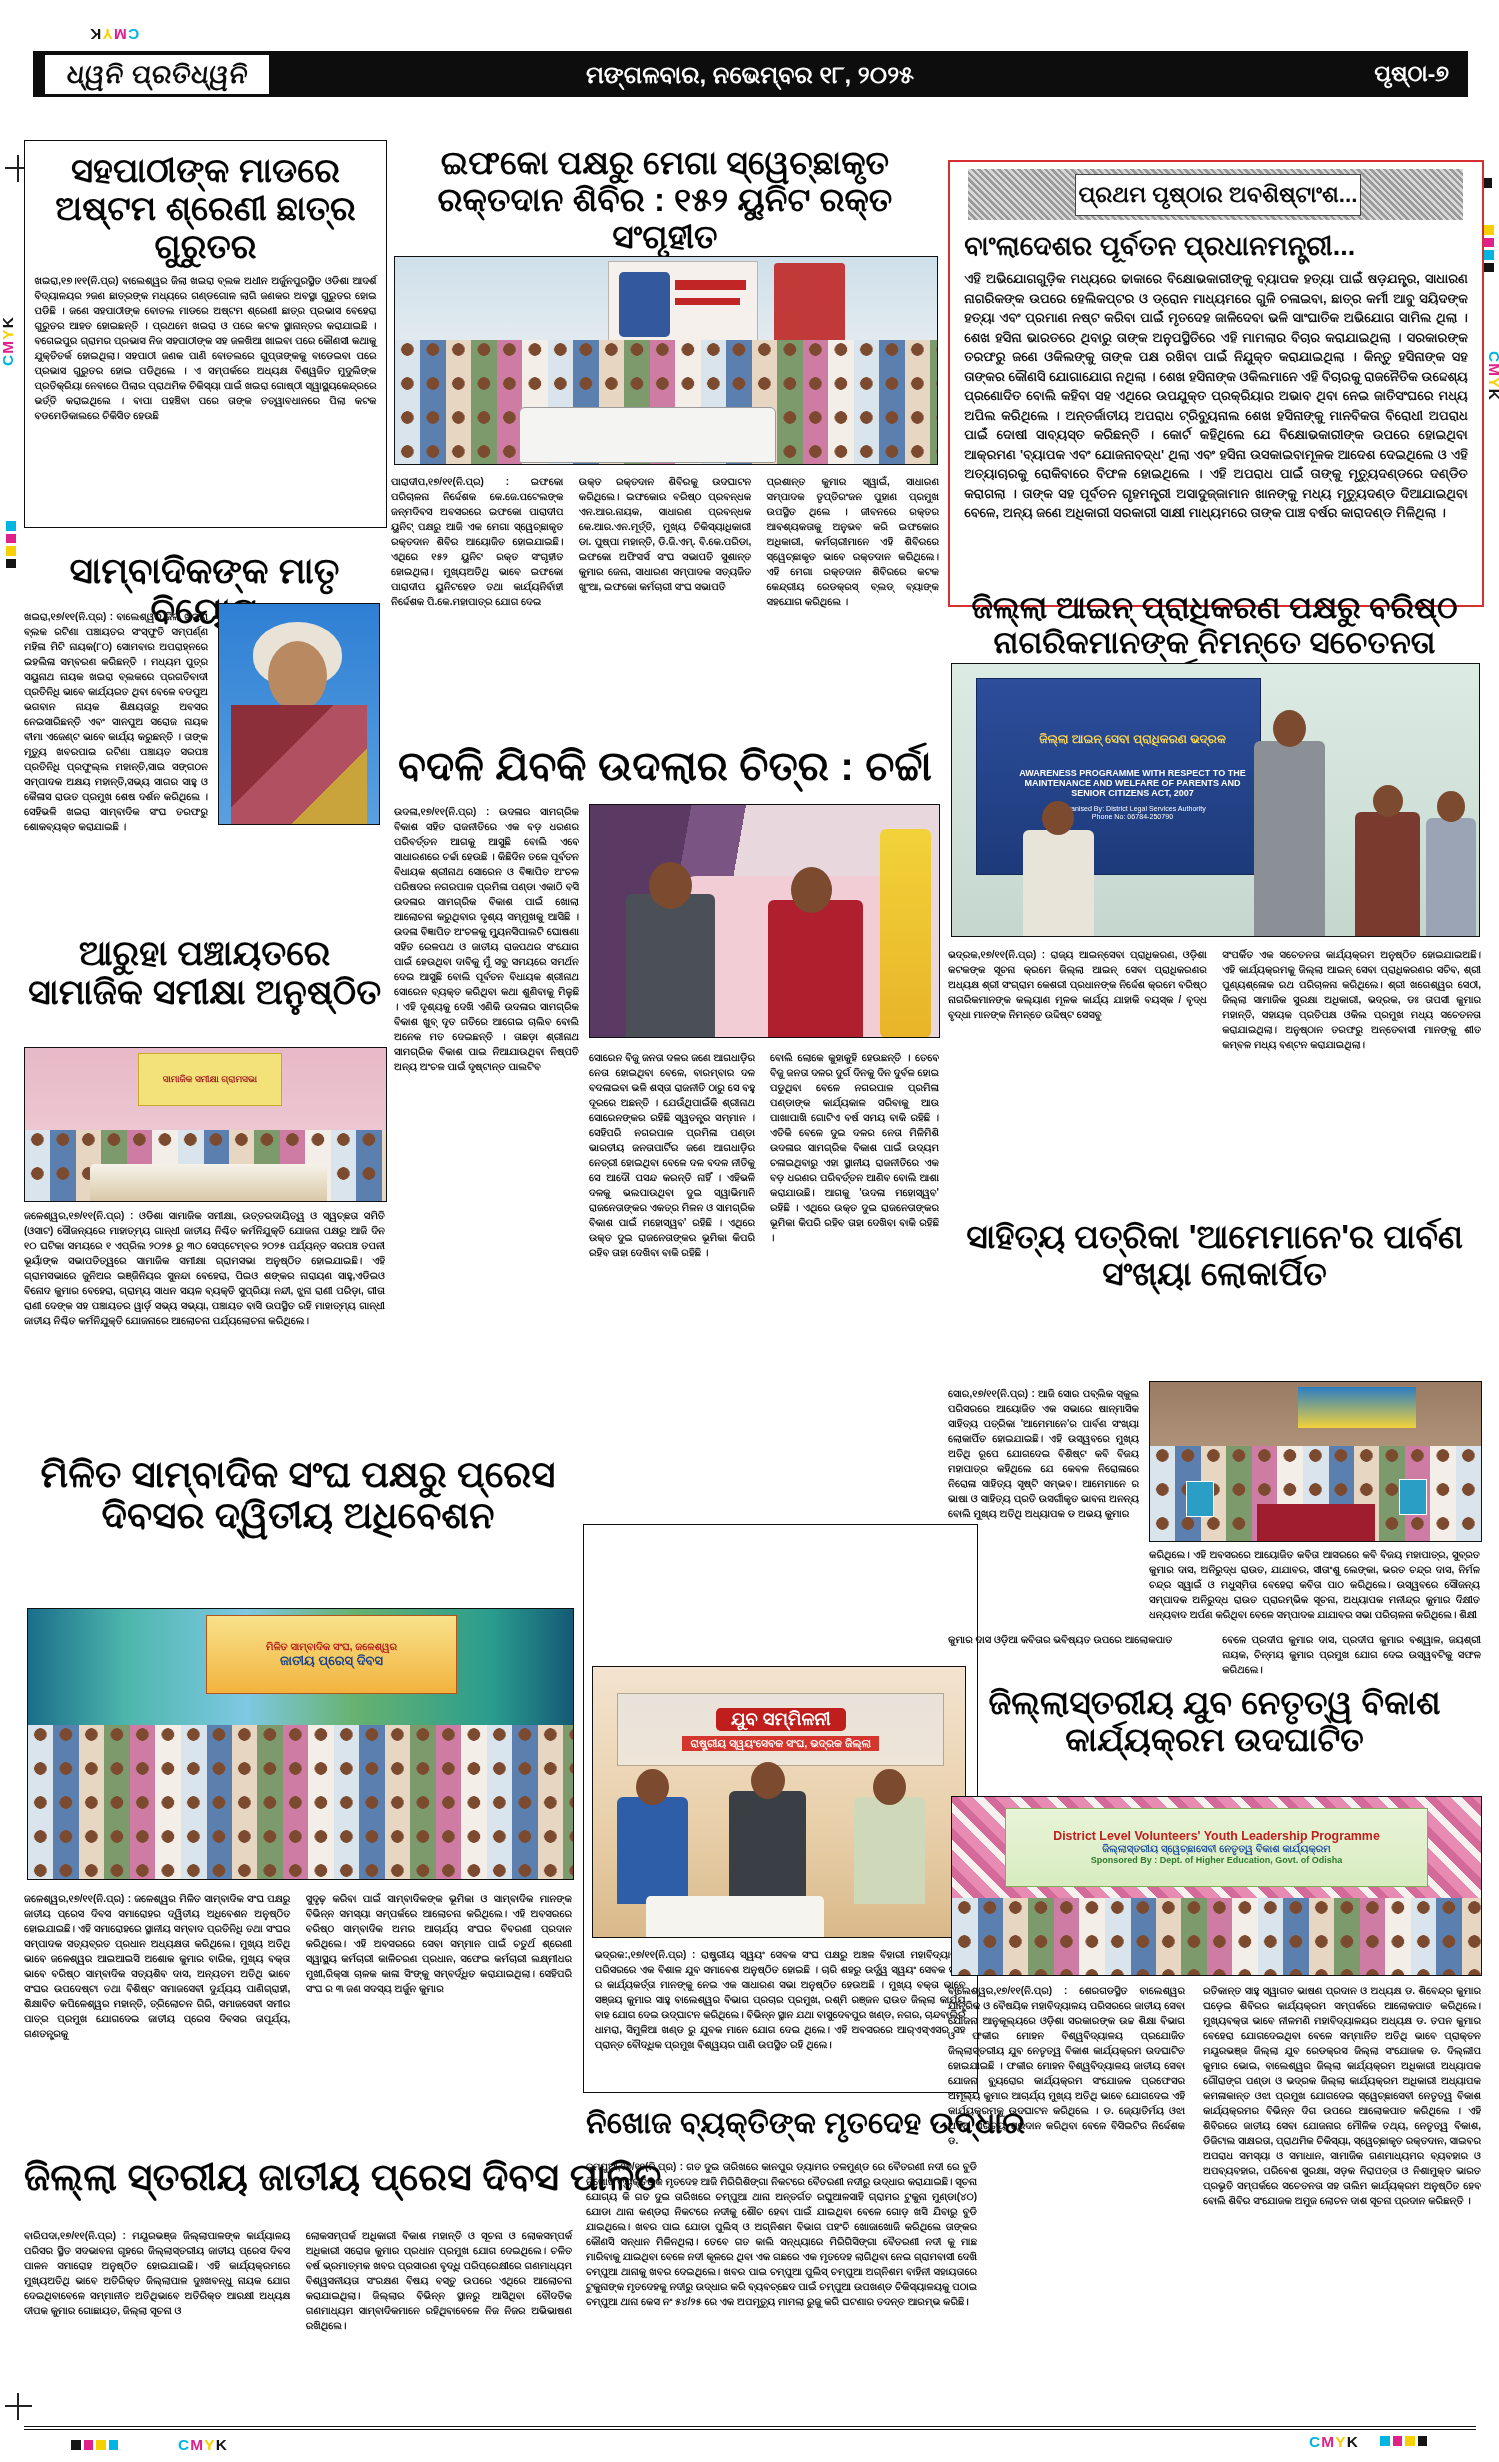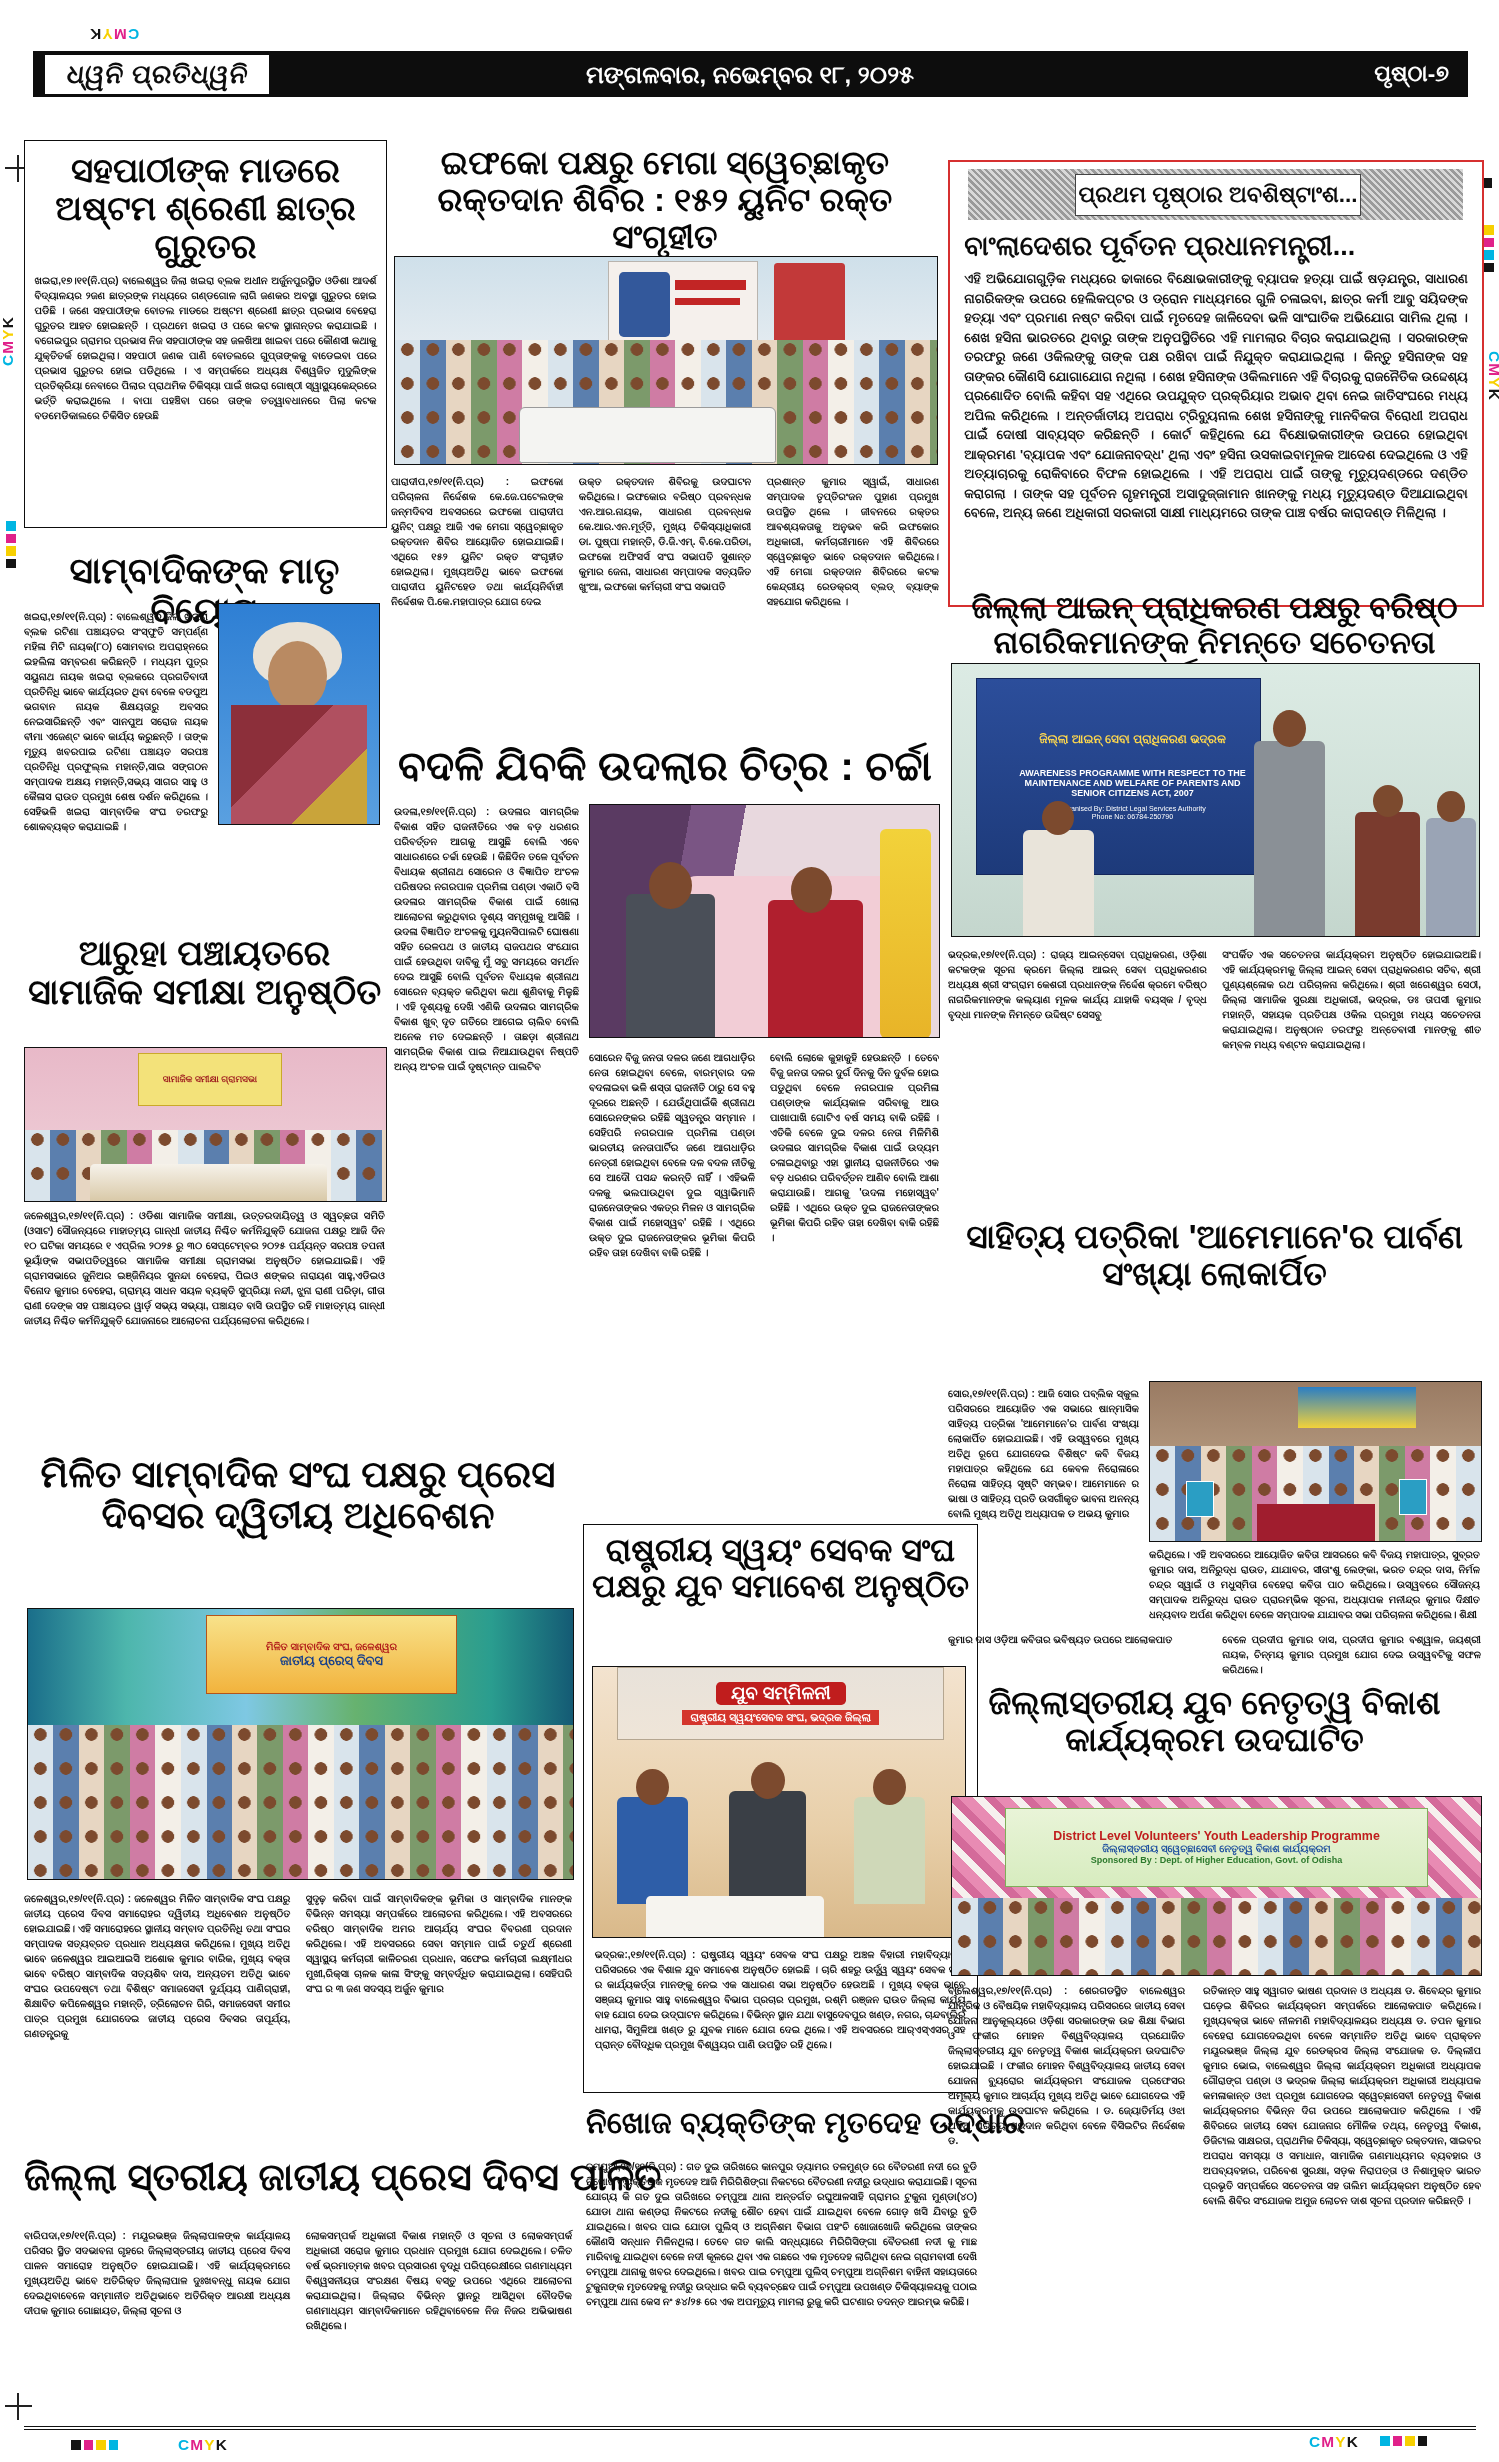--- a/index.html
+++ b/index.html
@@ -179,23 +179,22 @@
     <div class="head" style="left:59px;top:57px;width:43px;height:47px;"></div>
     <div class="person" style="left:178px;top:95px;width:95px;height:137px;background:#b01f2e;"></div>
     <div class="head" style="left:201px;top:62px;width:41px;height:46px;"></div>
     <div class="abs" style="left:290px;top:24px;width:51px;height:209px;background:linear-gradient(#f2d23a,#e8b428);border-radius:6px;"></div>
   </div>
   <div class="abs body-txt" style="left:394px;top:804px;width:185px;height:708px;">ଉଦଳା,୧୭/୧୧(ନି.ପ୍ର) : ଉଦଳାର ସାମଗ୍ରିକ ବିକାଶ ସହିତ ରାଜନୀତିରେ ଏକ ବଡ଼ ଧରଣର ପରିବର୍ତ୍ତନ ଆଗକୁ ଆସୁଛି ବୋଲି ଏବେ ସାଧାରଣରେ ଚର୍ଚ୍ଚା ହେଉଛି । କିଛିଦିନ ତଳେ ପୂର୍ବତନ ବିଧାୟକ ଶ୍ରୀନାଥ ସୋରେନ ଓ ବିଜ୍ଞାପିତ ଅଂଚଳ ପରିଷଦର ନଗରପାଳ ପ୍ରମିଳା ପଣ୍ଡା ଏକାଠି ବସି ଉଦଳାର ସାମଗ୍ରିକ ବିକାଶ ପାଇଁ ଖୋଲା ଆଲୋଚନା କରୁଥିବାର ଦୃଶ୍ୟ ସମ୍ମୁଖକୁ ଆସିଛି । ଉଦଳା ବିଜ୍ଞାପିତ ଅଂଚଳକୁ ମ୍ୟୁନସିପାଲଟି ଘୋଷଣା ସହିତ ରେଳପଥ ଓ ଜାତୀୟ ରାଜପଥର ସଂଯୋଗ ପାଇଁ ହେଉଥିବା ଦାବିକୁ ମୁଁ ସବୁ ସମୟରେ ସମର୍ଥନ ଦେଇ ଆସୁଛି ବୋଲି ପୂର୍ବତନ ବିଧାୟକ ଶ୍ରୀନାଥ ସୋରେନ ବ୍ୟକ୍ତ କରିଥିବା କଥା ଶୁଣିବାକୁ ମିଳୁଛି । ଏହି ଦୃଶ୍ୟକୁ ଦେଖି ଏଣିକି ଉଦଳାର ସାମଗ୍ରିକ ବିକାଶ ଖୁବ୍ ଦୃତ ଗତିରେ ଆଗେଇ ଚାଲିବ ବୋଲି ଅନେକ ମତ ଦେଇଛନ୍ତି । ତାଛଡ଼ା ଶ୍ରୀନାଥ ସାମଗ୍ରିକ ବିକାଶ ପାଇ ନିଆଯାଉଥିବା ନିଷ୍ପତି ଅନ୍ୟ ଅଂଚଳ ପାଇଁ ଦୃଷ୍ଟାନ୍ତ ପାଲଟିବ</div>
   <div class="abs body-txt" style="left:589px;top:1050px;width:166px;height:463px;">ସୋରେନ ବିଜୁ ଜନତା ଦଳର ଜଣେ ଆଗଧାଡ଼ିର ନେତା ହୋଇଥିବା ବେଳେ, ବାରମ୍ବାର ଦଳ ବଦଳାଇବା ଭଳି ଶସ୍ତା ରାଜନୀତି ଠାରୁ ସେ ବହୁ ଦୂରରେ ଅଛନ୍ତି । ଯେଉଁଥିପାଇଁକି ଶ୍ରୀନାଥ ସୋରେନଙ୍କର ରହିଛି ସ୍ୱତନ୍ତ୍ର ସମ୍ମାନ । ସେହିପରି ନଗରପାଳ ପ୍ରମିଳା ପଣ୍ଡା ଭାରତୀୟ ଜନତାପାର୍ଟିର ଜଣେ ଆଗଧାଡ଼ିର ନେତ୍ରୀ ହୋଇଥିବା ବେଳେ ଦଳ ବଦଳ ନୀତିକୁ ସେ ଆଦୌ ପସନ୍ଦ କରନ୍ତି ନାହିଁ । ଏହିଭଳି ଦଳକୁ ଭଲପାଉଥିବା ଦୁଇ ସ୍ୱାଭିମାନି ରାଜନେତାଙ୍କର ଏକତ୍ର ମିଳନ ଓ ସାମଗ୍ରିକ ବିକାଶ ପାଇଁ ମହୋସ୍ୱବ' ରହିଛି । ଏଥିରେ ଉକ୍ତ ଦୁଇ ରାଜନେତାଙ୍କର ଭୂମିକା କିପରି ରହିବ ତାହା ଦେଖିବା ବାକି ରହିଛି ।</div>
   <div class="abs body-txt" style="left:770px;top:1050px;width:169px;height:463px;">ବୋଲି ଲୋକେ କୁହାକୁହି ହେଉଛନ୍ତି । ତେବେ ବିଜୁ ଜନତା ଦଳର ଦୁର୍ଗ ଦିନକୁ ଦିନ ଦୁର୍ବଳ ହୋଇ ପଡୁଥିବା ବେଳେ ନଗରପାଳ ପ୍ରମିଳା ପଣ୍ଡାଙ୍କ କାର୍ଯ୍ୟକାଳ ସରିବାକୁ ଆଉ ପାଖାପାଖି ଗୋଟିଏ ବର୍ଷ ସମୟ ବାକି ରହିଛି । ଏତିକି ବେଳେ ଦୁଇ ଦଳର ନେତା ମିଳିମିଶି ଉଦଳାର ସାମଗ୍ରିକ ବିକାଶ ପାଇଁ ଉଦ୍ୟମ ଚଳାଇଥିବାରୁ ଏହା ସ୍ଥାନୀୟ ରାଜନୀତିରେ ଏକ ବଡ଼ ଧରଣର ପରିବର୍ତ୍ତନ ଆଣିବ ବୋଲି ଆଶା କରାଯାଉଛି। ଆଗକୁ 'ଉଦଳା ମହୋସ୍ୱବ' ରହିଛି । ଏଥିରେ ଉକ୍ତ ଦୁଇ ରାଜନେତାଙ୍କର ଭୂମିକା କିପରି ରହିବ ତାହା ଦେଖିବା ବାକି ରହିଛି ।</div>
 
   <div class="abs boxed" style="left:583px;top:1524px;width:393px;height:567px;">
-    <div class="hl" style="font-size:32px;padding:8.3px 7.1px 2.4px;">ରାଷ୍ଟ୍ରୀୟ ସ୍ୱୟଂ ସେବକ ସଂଘ ପକ୍ଷରୁ ଯୁବ ସମାବେଶ ଅନୁଷ୍ଠିତ</div>
     <div class="photo" style="left:8.3px;top:141px;width:372px;height:270px;background:linear-gradient(#f3e3cf,#e8cfa9 60%,#d9b98a);border-width:1.2px;">
-      <div class="banner-sm" style="left:24px;top:0;width:325px;height:71px;background:linear-gradient(#e8e2da,#efe5d8);border:0.6px solid #b5a690;">
+      <div class="banner-sm" style="left:24px;top:26px;width:325px;height:71px;background:linear-gradient(#e8e2da,#efe5d8);border:0.6px solid #b5a690;">
         <span style="font-size:18px;font-weight:900;color:#fff;background:#c01d1d;padding:1.2px 15.4px;border-radius:4.7px;">ଯୁବ ସମ୍ମିଳନୀ</span>
         <span style="font-size:10.7px;font-weight:800;color:#fff;background:#d4352c;margin-top:4.7px;padding:1.2px 8.3px;">ରାଷ୍ଟ୍ରୀୟ ସ୍ୱୟଂସେବକ ସଂଘ, ଭଦ୍ରକ ଜିଲ୍ଲା</span>
       </div>
       <div class="person" style="left:24px;top:130px;width:71px;height:107px;background:#2e5ea8;"></div>
       <div class="head" style="left:43px;top:102px;width:33px;height:36px;"></div>
       <div class="person" style="left:136px;top:124px;width:77px;height:113px;background:#3a3f46;"></div>
       <div class="head" style="left:158px;top:95px;width:34px;height:37px;"></div>
       <div class="person" style="left:261px;top:130px;width:71px;height:107px;background:#cfd8b8;"></div>
       <div class="head" style="left:280px;top:102px;width:33px;height:36px;"></div>
       <div class="table-cloth" style="left:53px;bottom:0;width:178px;height:41px;background:#f6f4ef;"></div>

